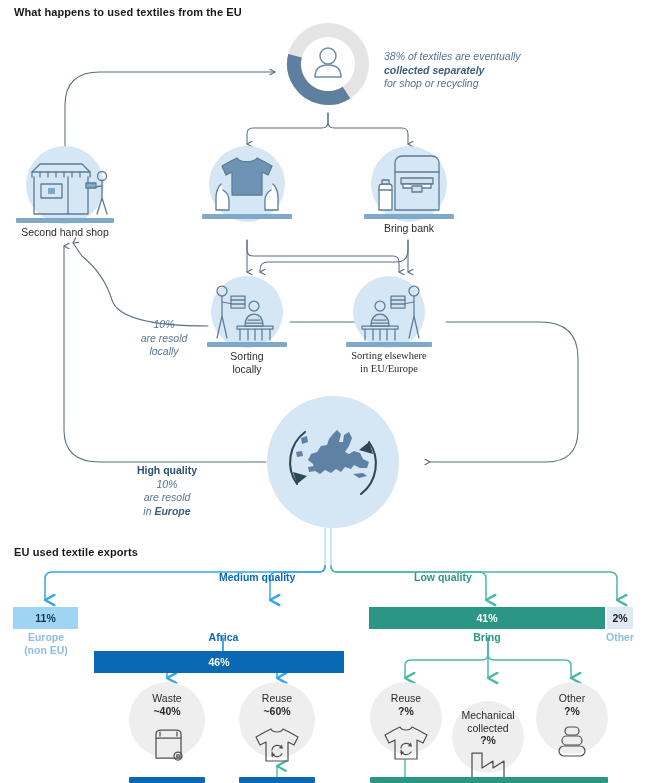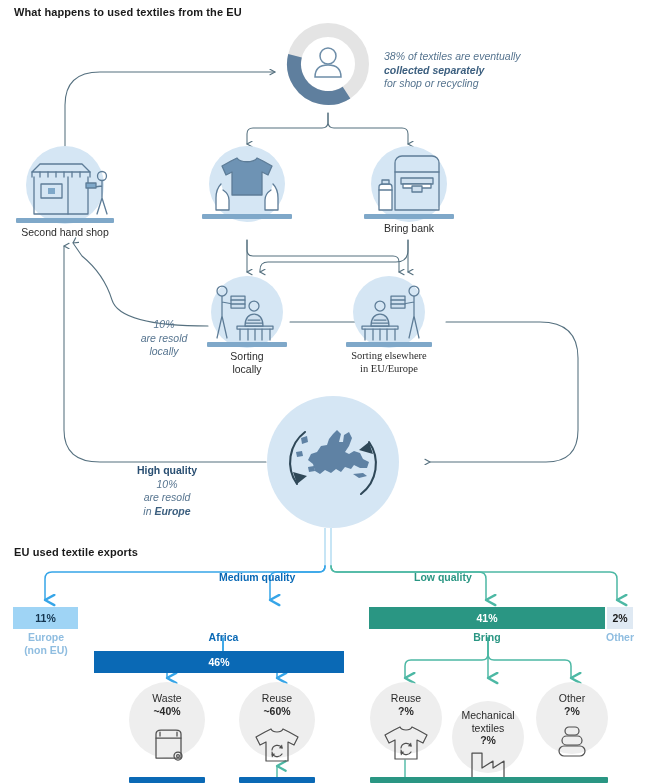--- a/index.html
+++ b/index.html
@@ -398,21 +398,21 @@
         <path d="M19,31.5 L18.2,27.4 L22.2,27.8 Z" fill="#4f4f4f" stroke="none"></path>
       </g>
     </svg>
   </div>
 </div>
 
 <div class="outcome" style="left:452px;top:682px;width:72px;height:101px;margin-top:19px;">
   <div class="greydisc" style="top:0;width:72px;height:72px;"></div>
   <div class="ttl" style="top:8px;">
     <span>Mechanical</span><br>
-    <span>textiles</span><br>
+    <span>collected</span><br>
     <b>?%</b>
   </div>
   <div class="ico" style="top:48px;">
     <svg width="40" height="34" viewBox="0 0 40 34">
       <g fill="none" stroke="#4f4f4f" stroke-width="1.25" stroke-linejoin="round" stroke-linecap="round">
         <path d="M4,4 L4,30 L36,30 L36,12 L25,19 L25,12 L14,19 L14,4 Z"></path>
       </g>
     </svg>
   </div>
 </div>

